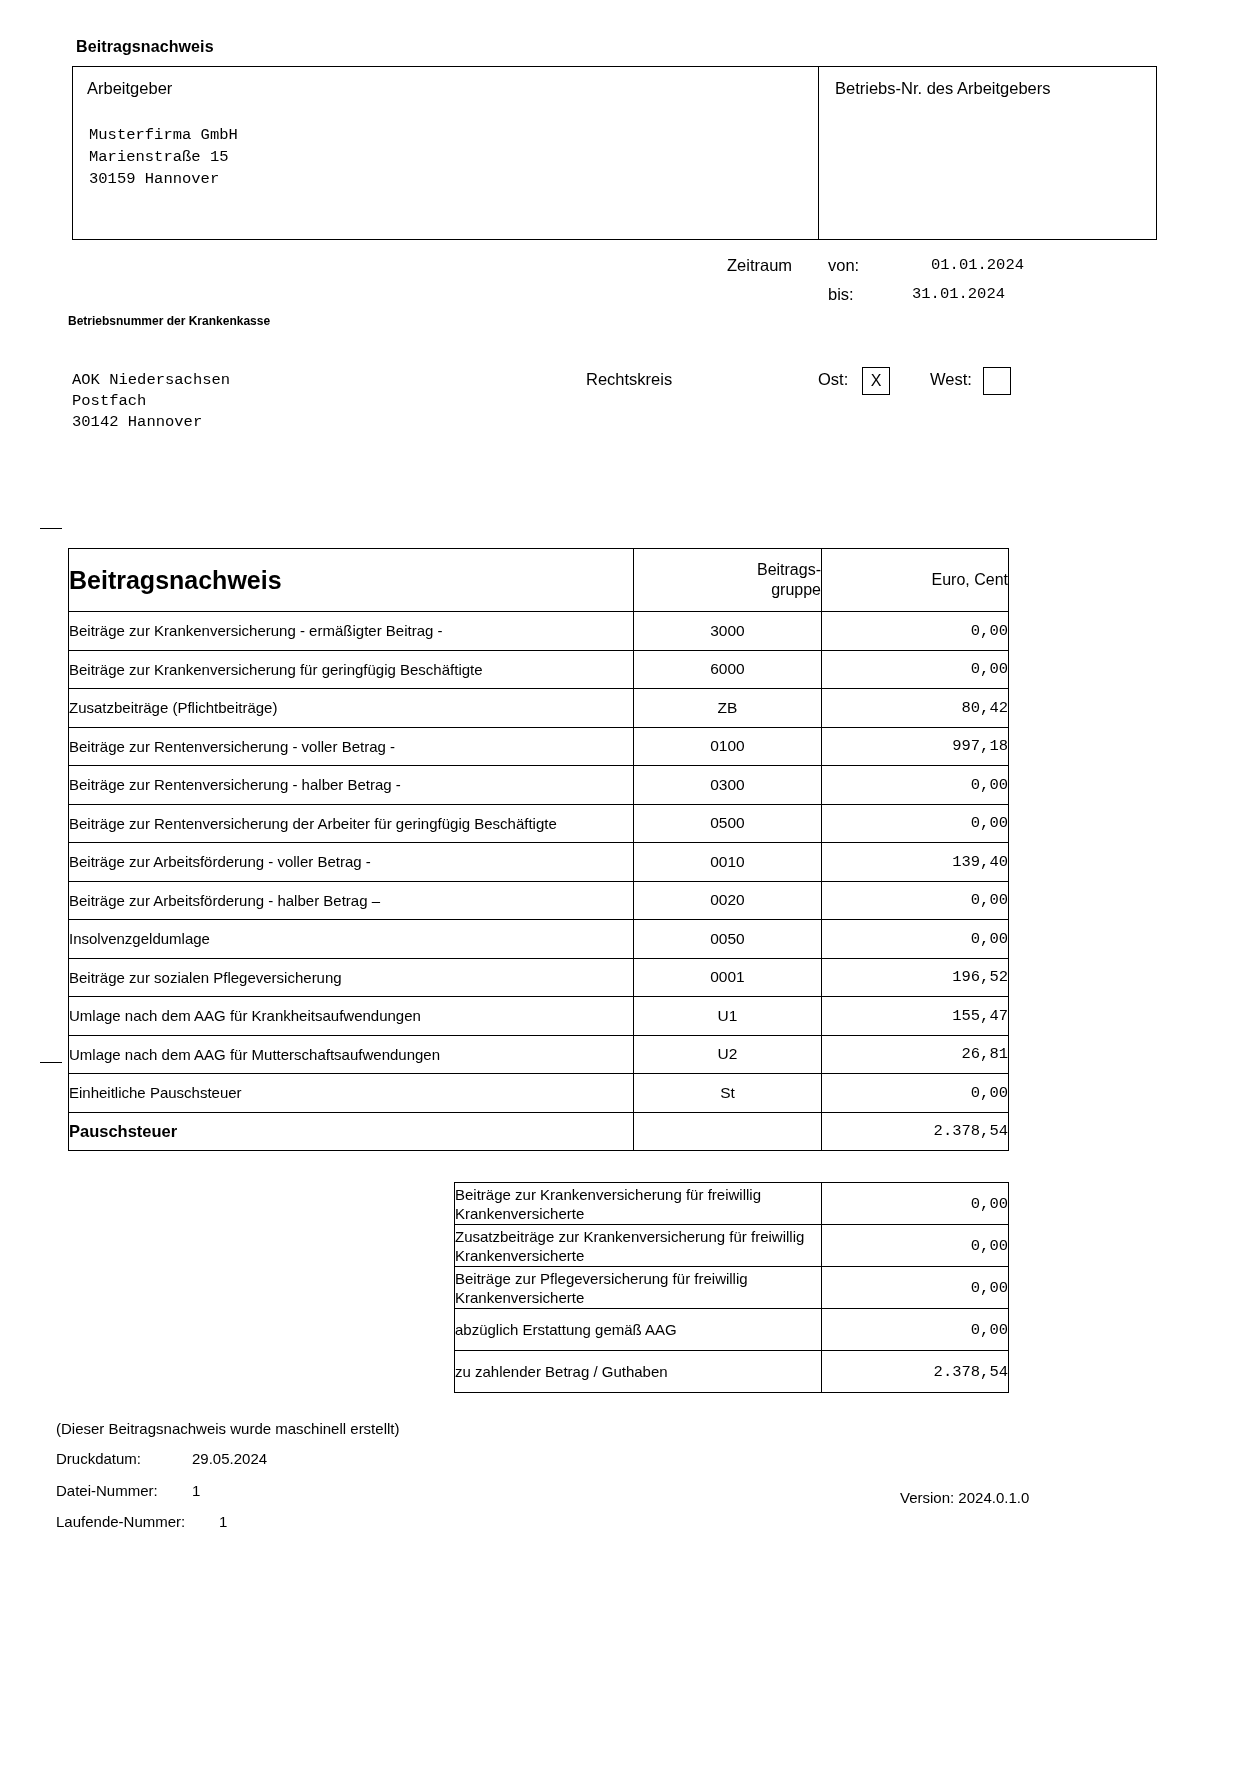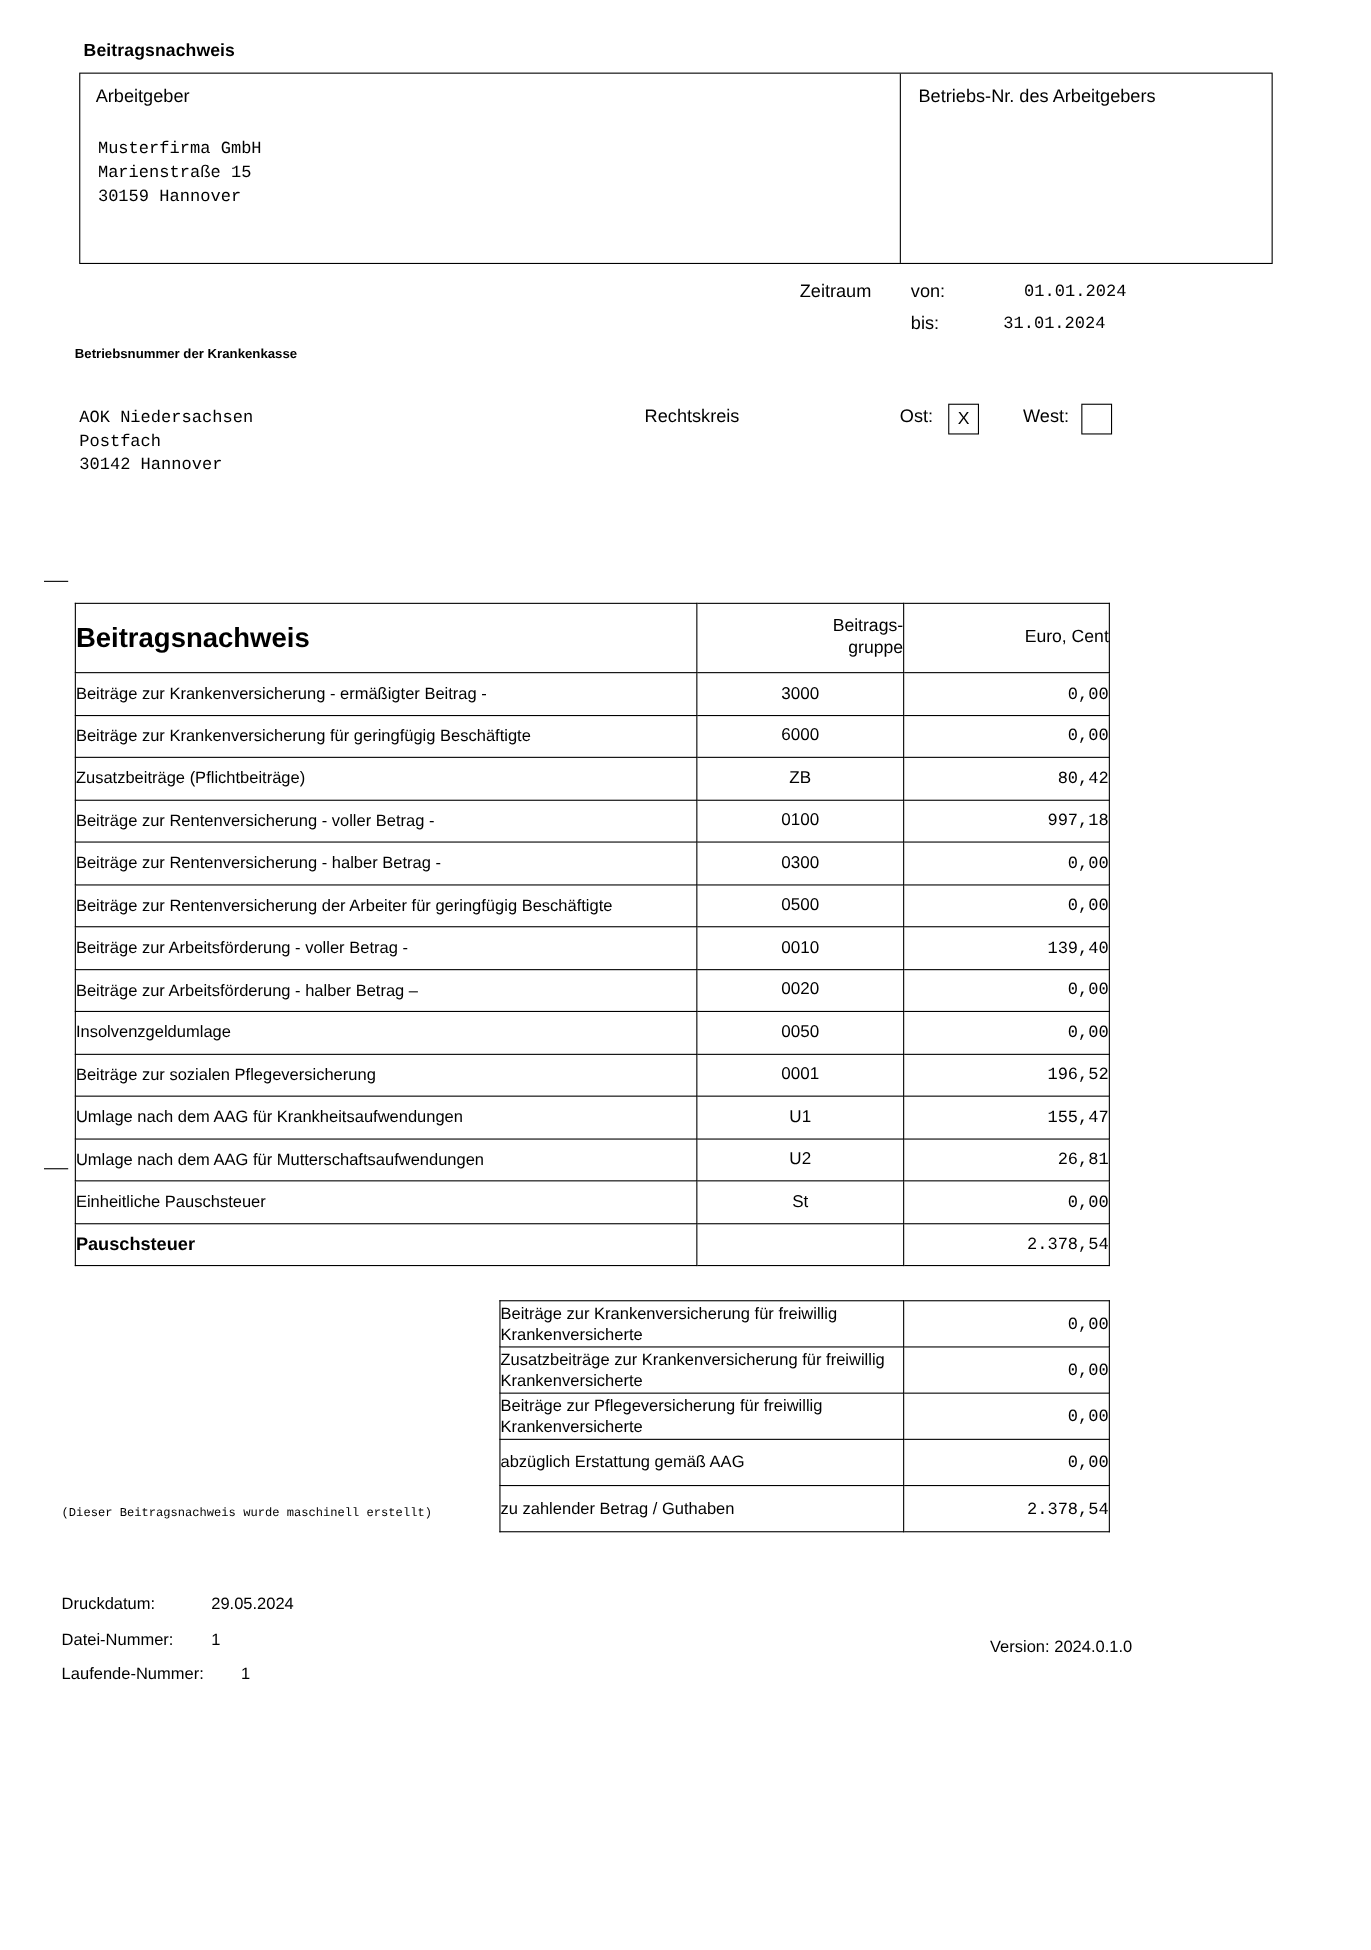--- a/index.html
+++ b/index.html
@@ -264,23 +264,22 @@
     font-size: 15.5px;
     text-align: right;
     padding-right: 10px;
     font-family: "Liberation Mono", monospace;
   }
 
   
   .footer-note {
     position: absolute;
     left: 56px;
-    top: 1370px;
-    font-size: 11px;
-    font-family: Liberation Mono, monospace;
+    top: 1420px;
+    font-size: 15px;
   }
   .footer-line {
     position: absolute;
     font-size: 15px;
   }
   .fl-label-1 { left: 56px; top: 1450px; }
   .fl-val-1   { left: 192px; top: 1450px; }
   .fl-label-2 { left: 56px; top: 1482px; }
   .fl-val-2   { left: 192px; top: 1482px; }
   .fl-label-3 { left: 56px; top: 1513px; }

